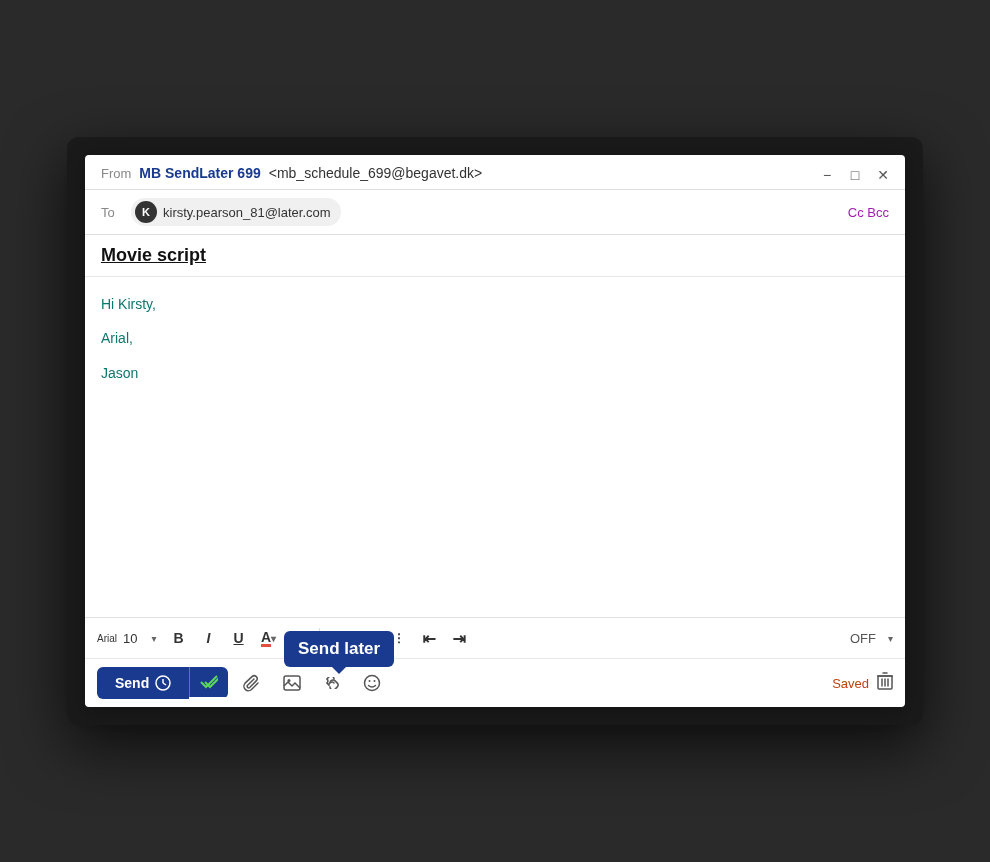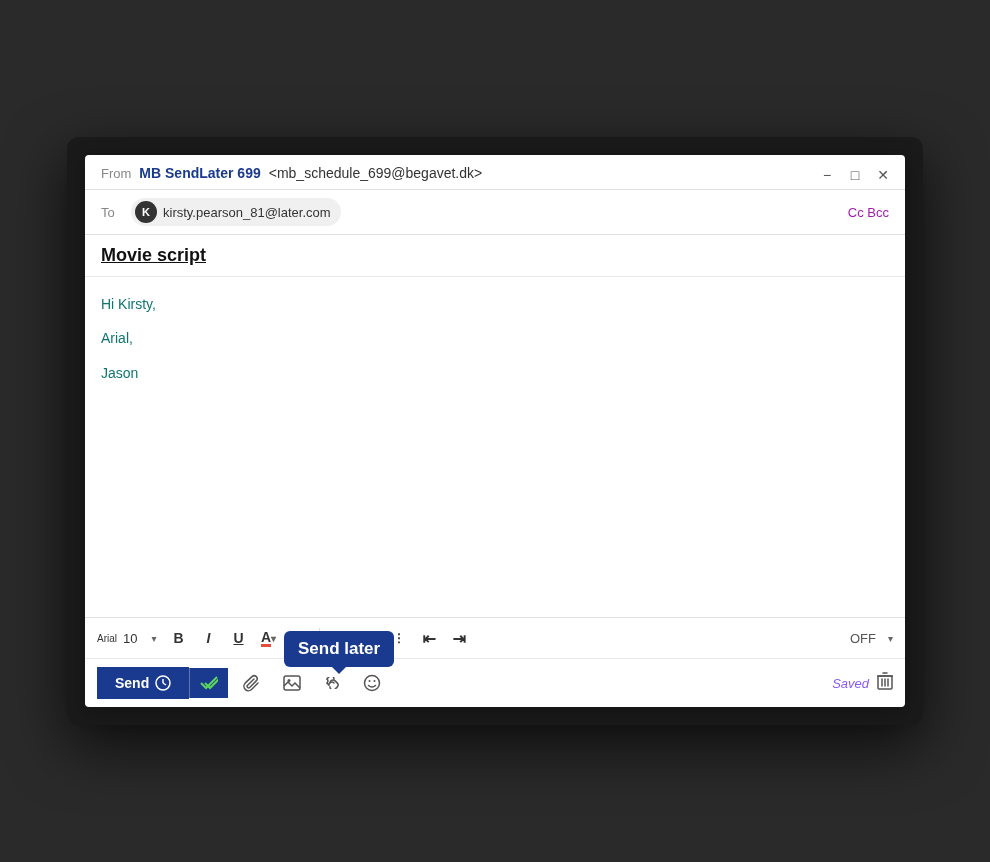--- a/index.html
+++ b/index.html
@@ -225,22 +225,22 @@
       display: flex;
       align-items: center;
       padding: 8px 12px;
       border-top: 1px solid #e8e8e8;
       gap: 8px;
       position: relative;
     }
 
     .send-group {
       display: flex;
-      align-items: center;
-      border-radius: 0;
+      align-items: flex-start;
+      border-radius: 6px;
       overflow: hidden;
       position: relative;
     }
 
     .send-btn {
       background: #1a3a8f;
       color: #fff;
       border: none;
       padding: 8px 18px;
       font-size: 14px;
@@ -299,26 +299,25 @@
       width: 32px;
       height: 32px;
       display: flex;
       align-items: center;
       justify-content: center;
       border-radius: 4px;
     }
 
     .saved-label {
       margin-left: auto;
-      color: #8b5cf6;
+      color: #c2410c;
       font-size: 13px;
       display: flex;
       align-items: center;
       gap: 8px;
-      font-style: italic;
     }
 
     .delete-btn {
       background: none;
       border: none;
       cursor: pointer;
       color: #666;
       font-size: 16px;
     }
 

